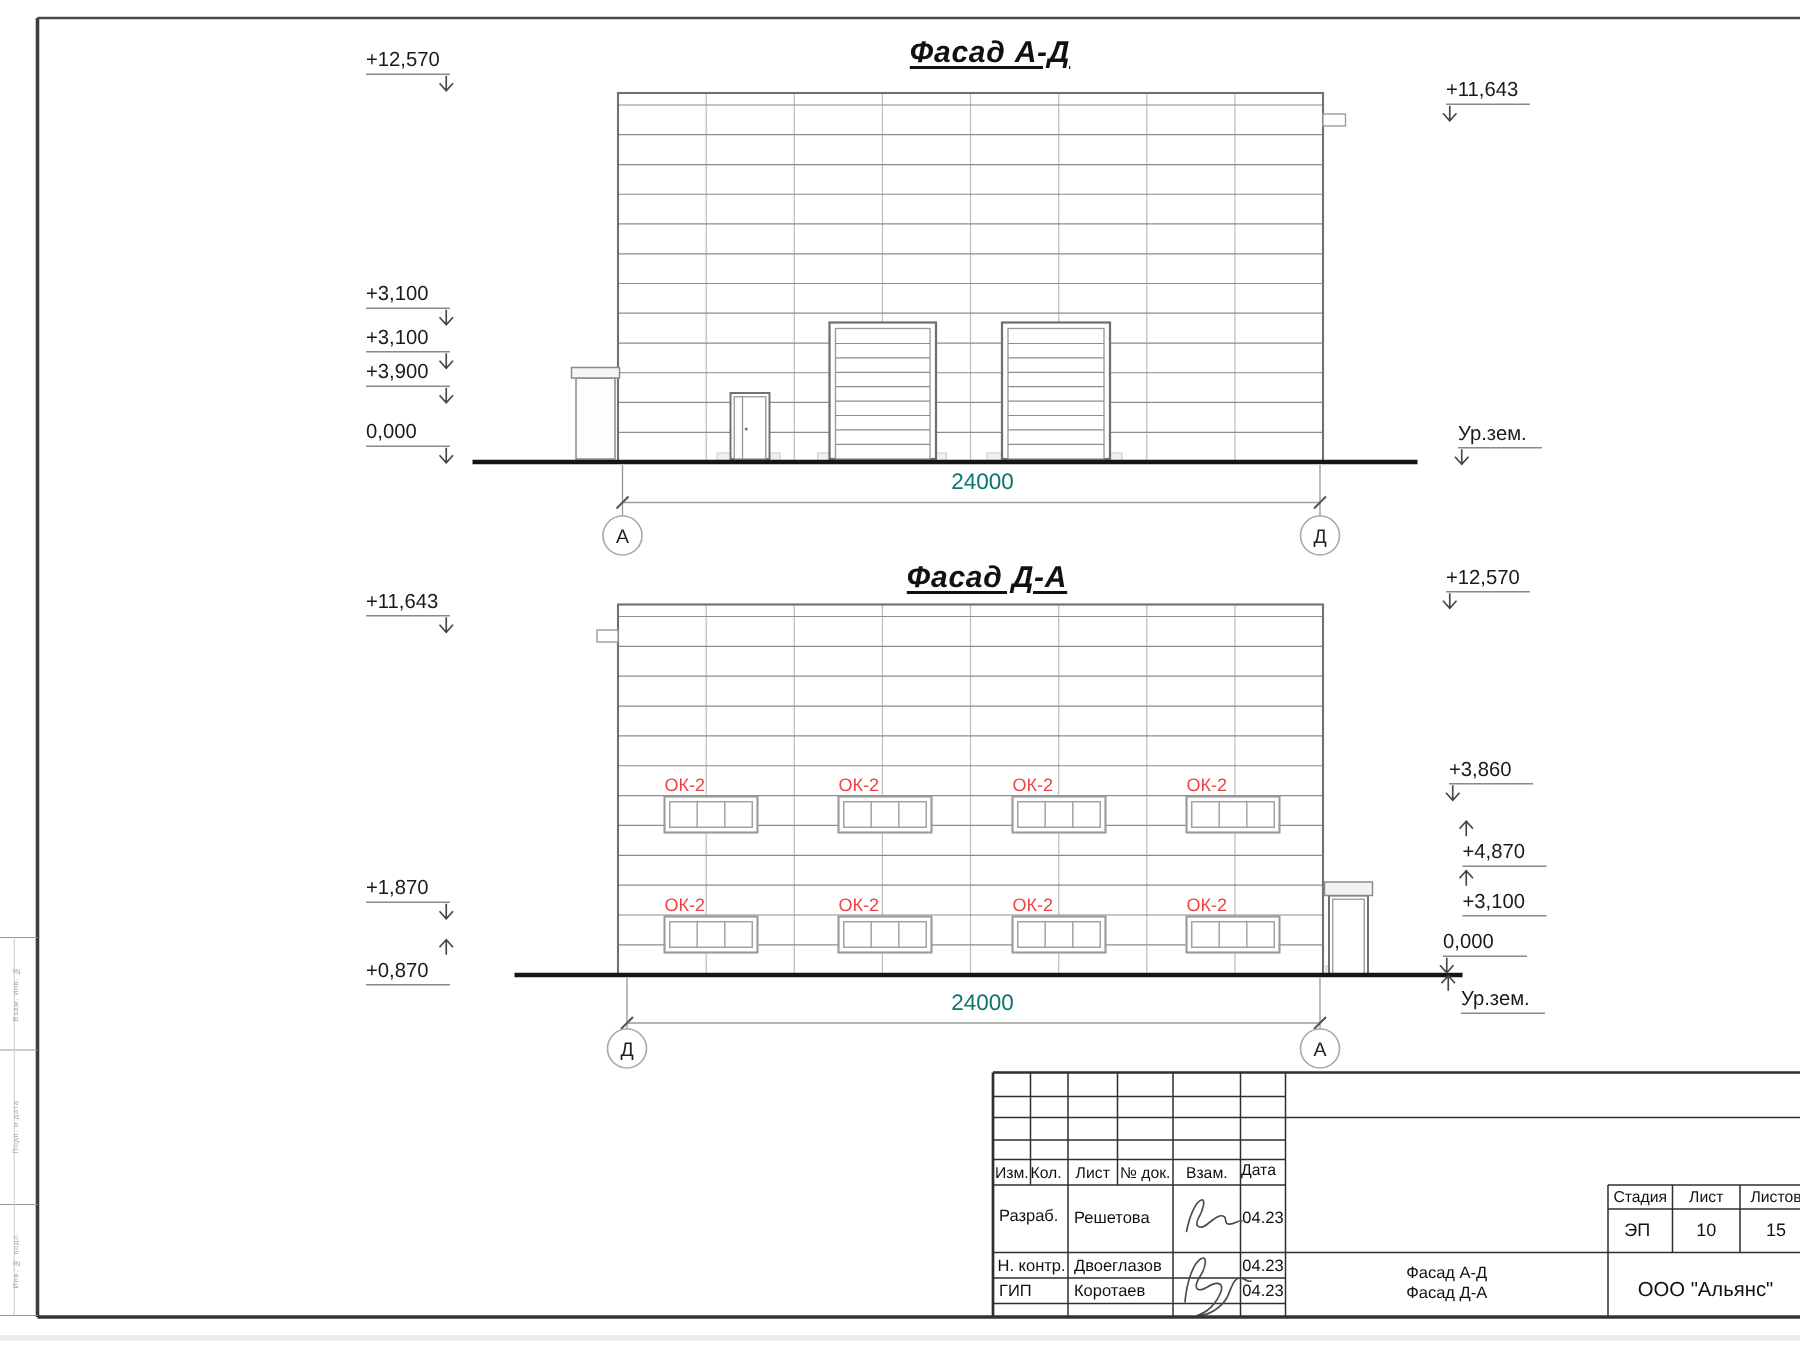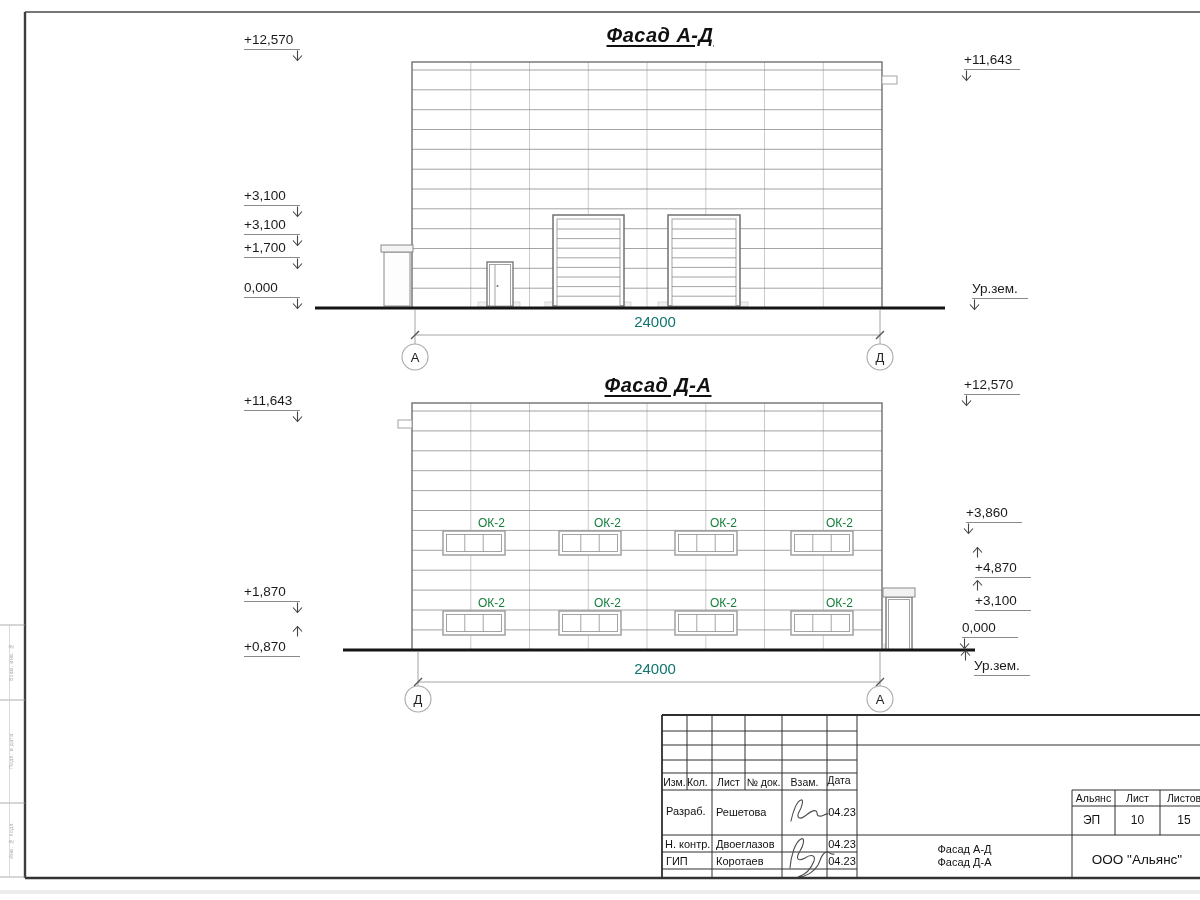--- a/index.html
+++ b/index.html
@@ -9,21 +9,21 @@
     -webkit-font-smoothing:antialiased;
   }
   svg.linework{position:absolute;left:0;top:0;z-index:0;}
   .ftitle{
     position:absolute;z-index:2;text-align:center;font-size:20px;font-weight:bold;
     font-style:italic;color:#111;text-decoration:underline;
     text-underline-offset:3px;letter-spacing:.5px;
   }
   .dimlabel{position:absolute;z-index:2;width:120px;text-align:center;font-size:15px;color:#0f766e;}
   .axis{position:absolute;z-index:2;width:28px;text-align:center;font-size:13px;color:#222;}
-  .oklabel{position:absolute;z-index:2;width:62px;text-align:right;font-size:12px;color:#15803d;}
+  .oklabel{position:absolute;z-index:2;width:62px;text-align:left;font-size:12px;color:#ef4444;}
   .mark{
     position:absolute;z-index:2;width:56px;height:16px;line-height:15px;text-align:left;
     font-size:13.5px;color:#1a1a1a;border-bottom:1px solid #8a8a8a;padding-bottom:1px;
     white-space:nowrap;
   }
   .arr{position:absolute;}
   .a-dr{right:-3px;bottom:-13px;}
   .a-dl{left:-3px;bottom:-13px;}
   .a-ur{right:-3px;top:-14px;}
   .a-ul{left:-3px;top:-14px;}
@@ -176,21 +176,21 @@
 
 <div class="mark" style="left:244px;top:32px"><span>+12,570</span><svg class="arr a-dr" width="11" height="12" viewBox="0 0 11 12">
       <path d="M5.5 0.5V10.5M1 5.5L5.5 10.5L10 5.5" fill="none" stroke="#444" stroke-width="1.1"></path>
     </svg></div>
 <div class="mark" style="left:244px;top:188px"><span>+3,100</span><svg class="arr a-dr" width="11" height="12" viewBox="0 0 11 12">
       <path d="M5.5 0.5V10.5M1 5.5L5.5 10.5L10 5.5" fill="none" stroke="#444" stroke-width="1.1"></path>
     </svg></div>
 <div class="mark" style="left:244px;top:217px"><span>+3,100</span><svg class="arr a-dr" width="11" height="12" viewBox="0 0 11 12">
       <path d="M5.5 0.5V10.5M1 5.5L5.5 10.5L10 5.5" fill="none" stroke="#444" stroke-width="1.1"></path>
     </svg></div>
-<div class="mark" style="left:244px;top:240px"><span>+1,700</span><svg class="arr a-dr" width="11" height="12" viewBox="0 0 11 12">
+<div class="mark" style="left:244px;top:240px"><span>+3,900</span><svg class="arr a-dr" width="11" height="12" viewBox="0 0 11 12">
       <path d="M5.5 0.5V10.5M1 5.5L5.5 10.5L10 5.5" fill="none" stroke="#444" stroke-width="1.1"></path>
     </svg></div>
 <div class="mark" style="left:244px;top:280px"><span>0,000</span><svg class="arr a-dr" width="11" height="12" viewBox="0 0 11 12">
       <path d="M5.5 0.5V10.5M1 5.5L5.5 10.5L10 5.5" fill="none" stroke="#444" stroke-width="1.1"></path>
     </svg></div>
 <div class="mark" style="left:964px;top:52px"><span>+11,643</span><svg class="arr a-dl" width="11" height="12" viewBox="0 0 11 12">
       <path d="M5.5 0.5V10.5M1 5.5L5.5 10.5L10 5.5" fill="none" stroke="#444" stroke-width="1.1"></path>
     </svg></div>
 <div class="mark" style="left:972px;top:281px"><span>Ур.зем.</span><svg class="arr a-dl" width="11" height="12" viewBox="0 0 11 12">
       <path d="M5.5 0.5V10.5M1 5.5L5.5 10.5L10 5.5" fill="none" stroke="#444" stroke-width="1.1"></path>
@@ -251,21 +251,21 @@
 <div class="tb c" style="left:827px;top:806px;width:30px">04.23</div>
 
 <div class="tb" style="left:665px;top:838px">Н. контр.</div>
 <div class="tb" style="left:716px;top:838px">Двоеглазов</div>
 <div class="tb c" style="left:827px;top:838px;width:30px">04.23</div>
 
 <div class="tb" style="left:666px;top:855px">ГИП</div>
 <div class="tb" style="left:716px;top:855px">Коротаев</div>
 <div class="tb c" style="left:827px;top:855px;width:30px">04.23</div>
 
-<div class="tb c small" style="left:1072px;top:792px;width:43px">Альянс</div>
+<div class="tb c small" style="left:1072px;top:792px;width:43px">Стадия</div>
 <div class="tb c small" style="left:1115px;top:792px;width:45px">Лист</div>
 <div class="tb c small" style="left:1160px;top:792px;width:48px">Листов</div>
 <div class="tb c val" style="left:1072px;top:813px;width:39px">ЭП</div>
 <div class="tb c val" style="left:1115px;top:813px;width:45px">10</div>
 <div class="tb c val" style="left:1160px;top:813px;width:48px">15</div>
 
 <div class="doctitle">
   <div>Фасад А-Д</div>
   <div>Фасад Д-А</div>
 </div>

